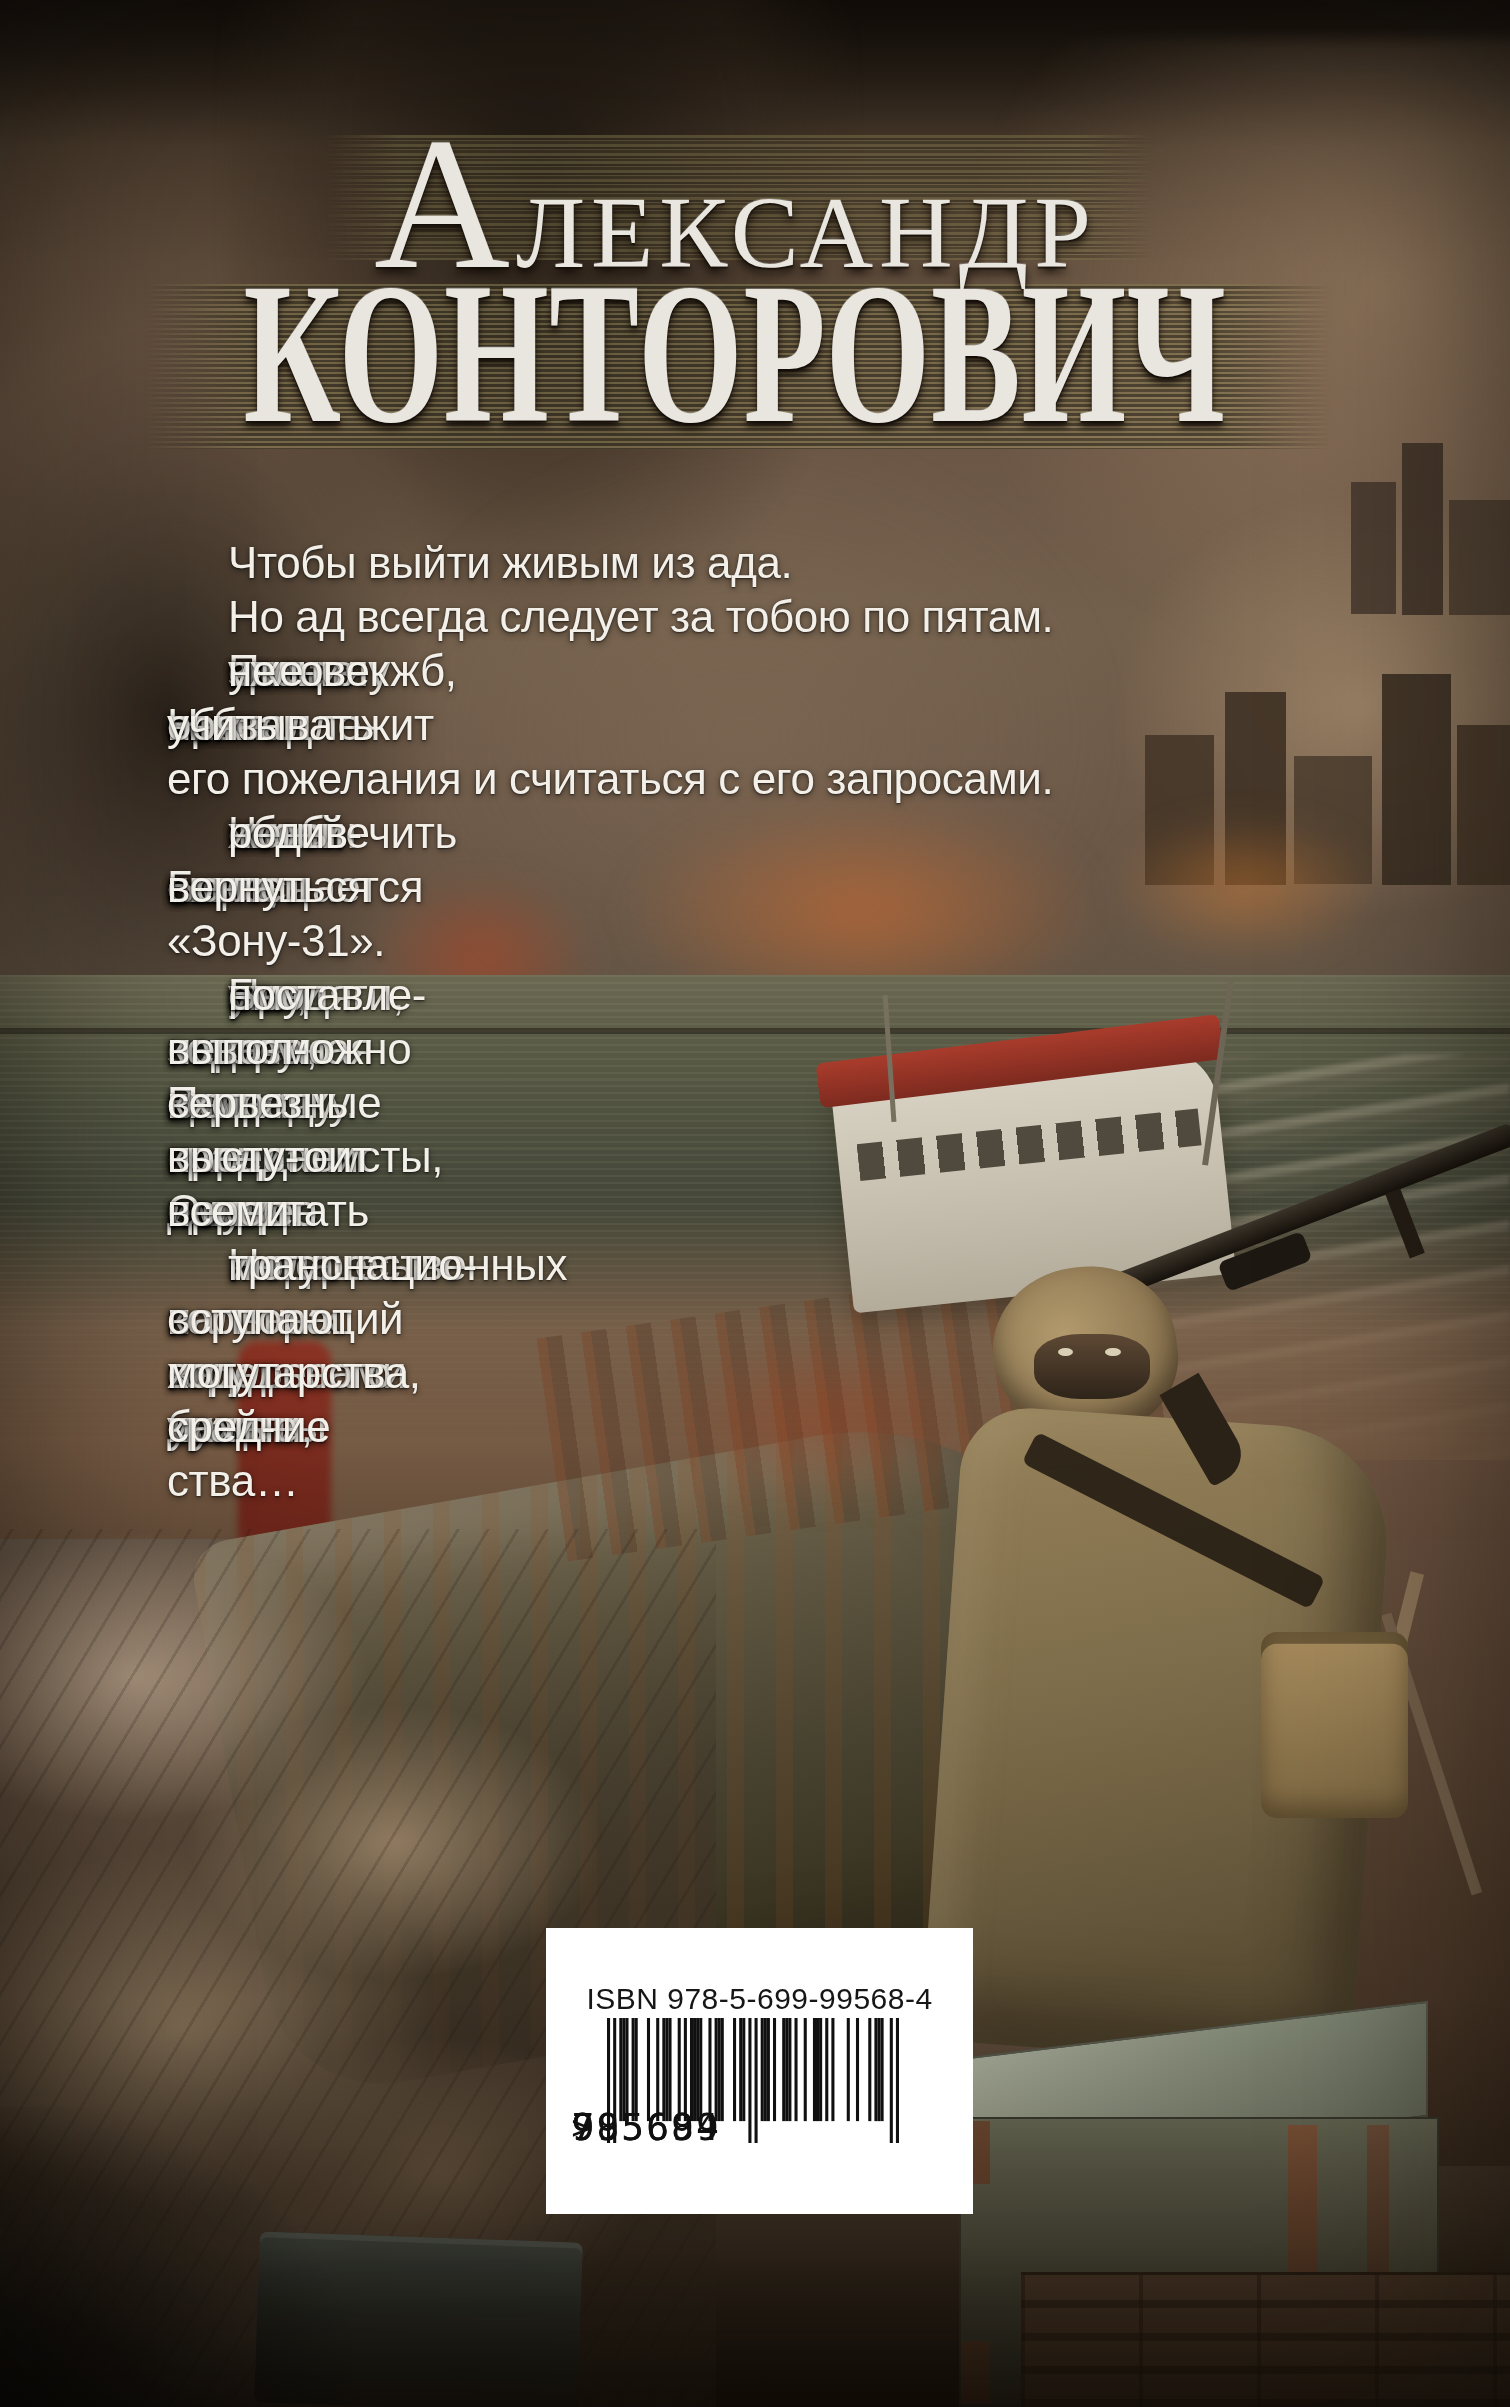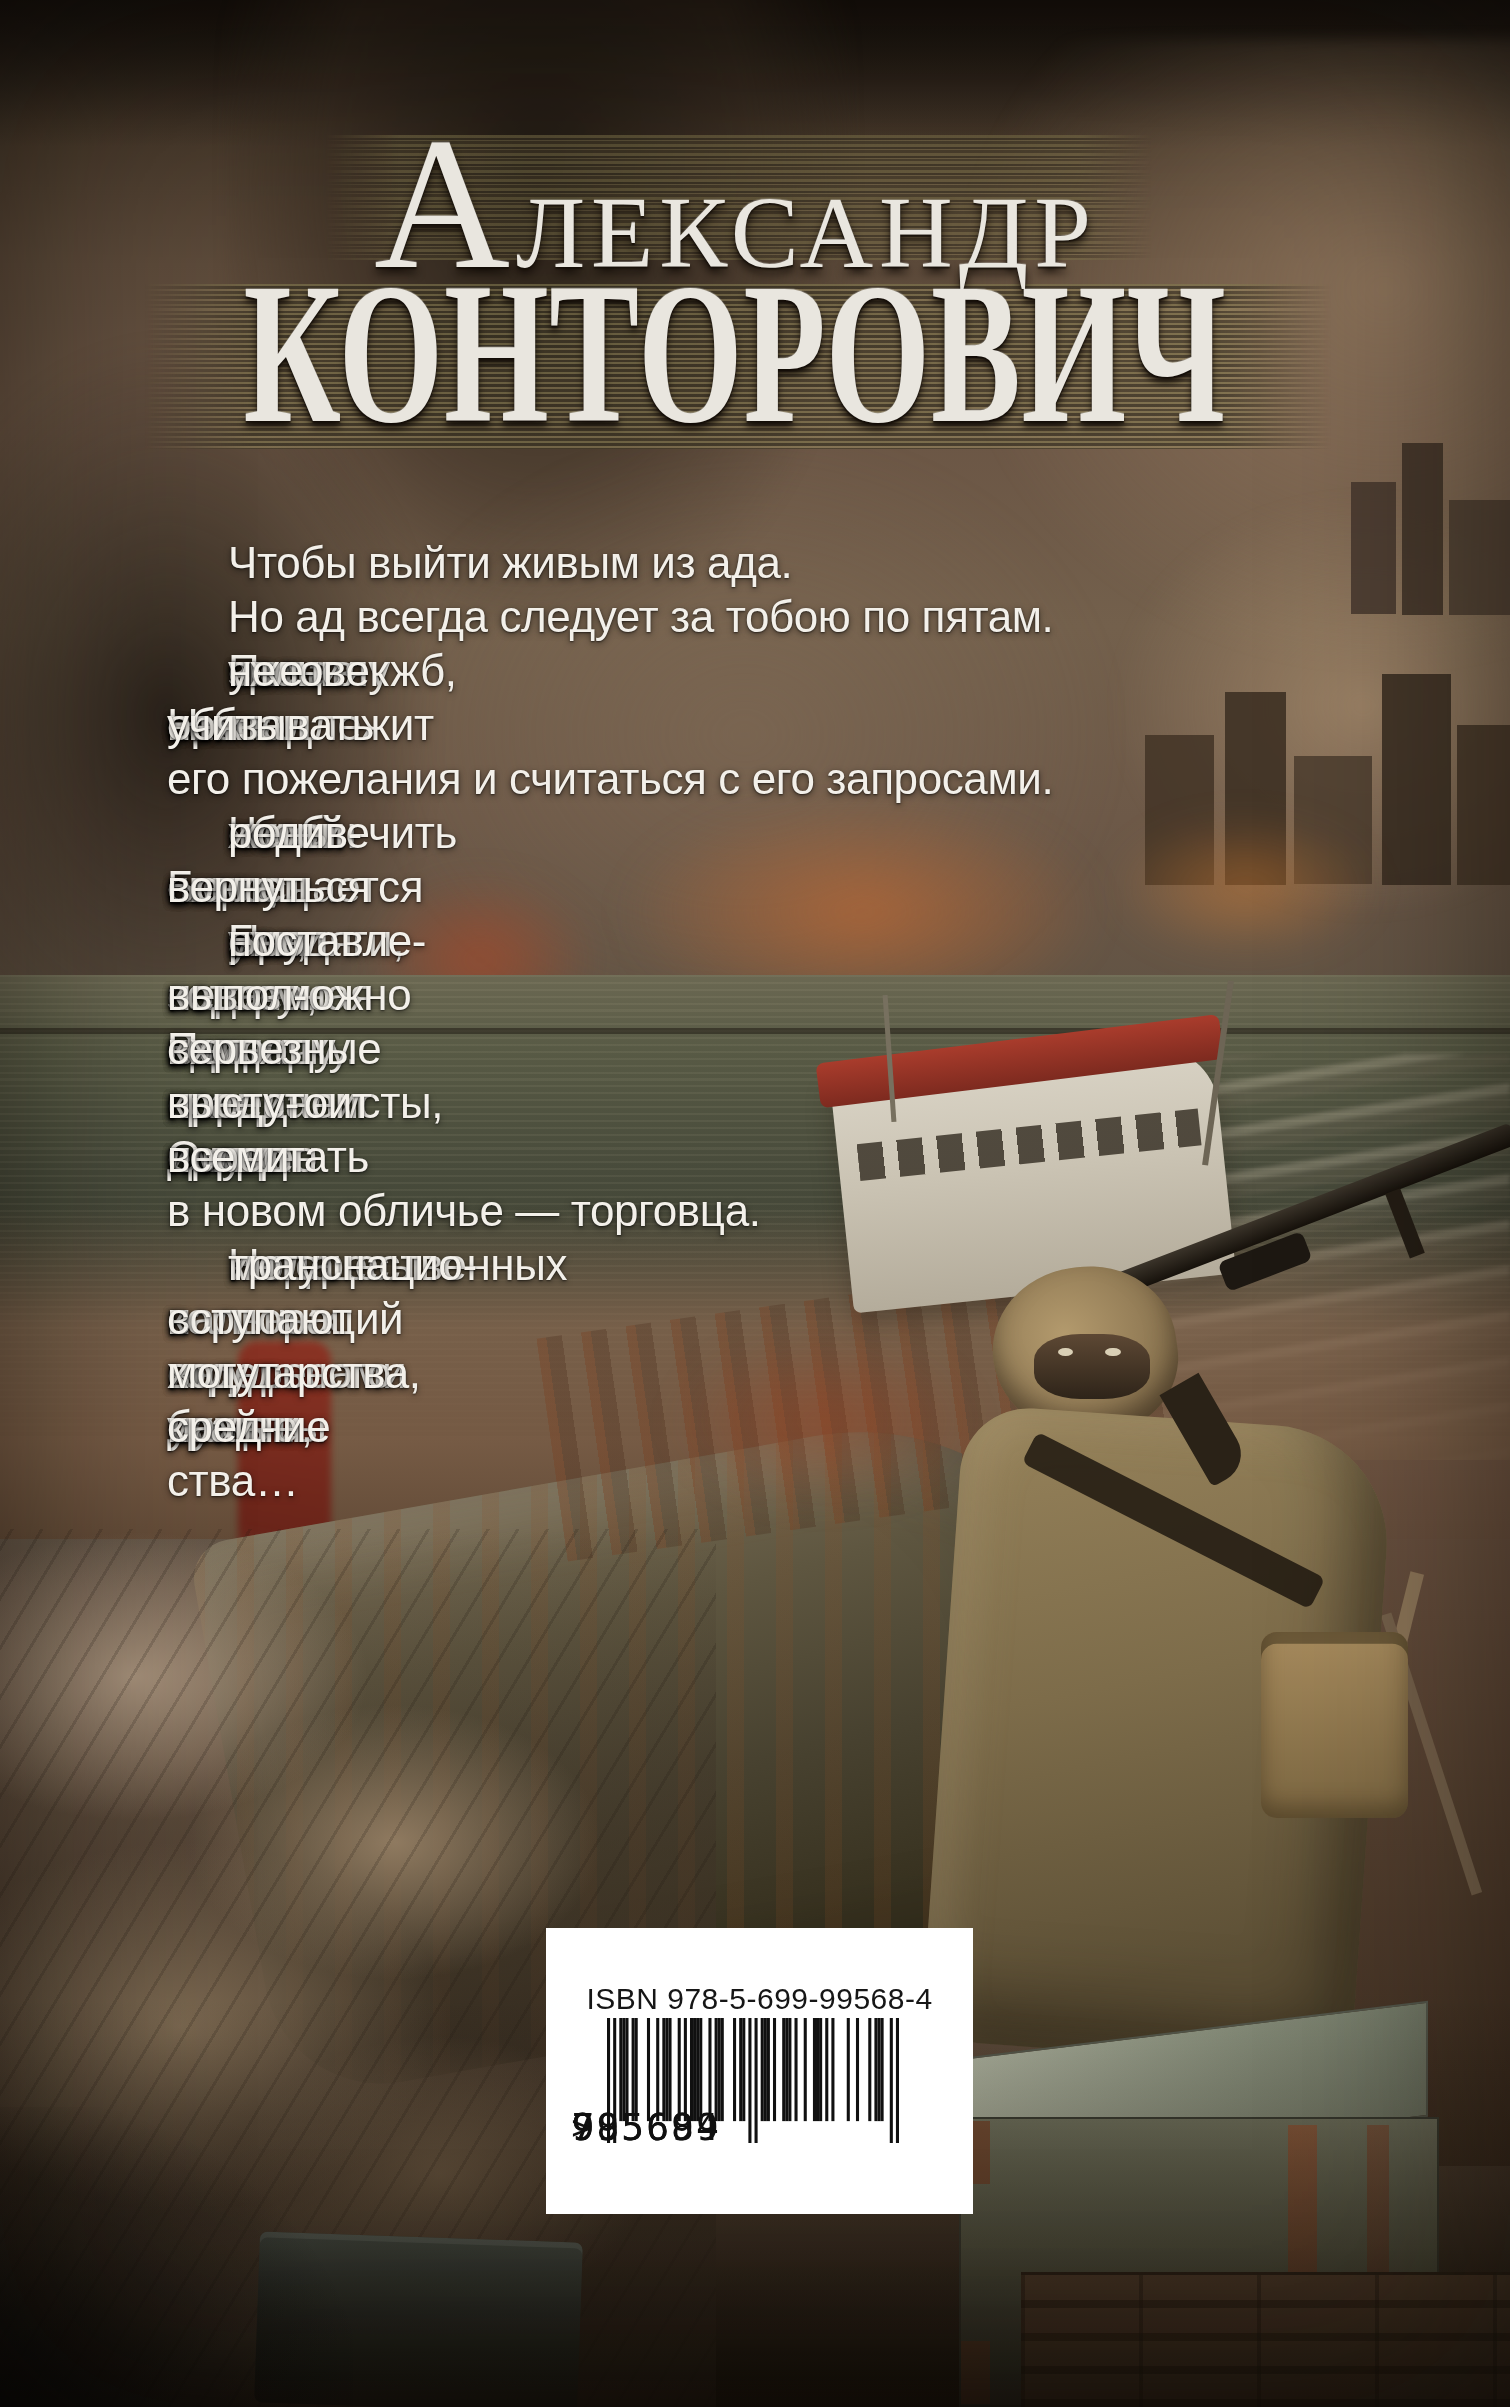--- a/index.html
+++ b/index.html
@@ -276,26 +276,26 @@
   <div class="author-line2">КОНТОРОВИЧ</div>
 
   <div class="annotation">
       <div class="line indent">Чтобы выйти живым из ада.</div>
       <div class="line indent">Но ад всегда следует за тобою по пятам.</div>
       <div class="line indent just"><span>Попав</span><span>в</span><span>поле</span><span>зрения</span><span>спецслужб,</span><span>человек</span><span>уже</span><span>не</span></div>
       <div class="line just"><span>принадлежит</span><span>сам</span><span>себе.</span><span>Никто</span><span>не</span><span>обязан</span><span>учитывать</span></div>
       <div class="line">его пожелания и считаться с его запросами.</div>
       <div class="line indent just"><span>Чтобы</span><span>обеспечить</span><span>покой</span><span>своей</span><span>жены</span><span>и</span><span>не</span><span>родив-</span></div>
       <div class="line just"><span>шегося</span><span>еще</span><span>сына,</span><span>Беглец</span><span>соглашается</span><span>вернуться</span><span>в</span></div>
+      <div class="line">«Зону-31».</div>
       <div class="line indent just"><span>На</span><span>этот</span><span>раз,</span><span>уже</span><span>не</span><span>в</span><span>роли</span><span>Бродяги,</span><span>ему</span><span>поставле-</span></div>
       <div class="line just"><span>на</span><span>серьезная</span><span>задача,</span><span>которую</span><span>невозможно</span><span>выпол-</span></div>
       <div class="line just"><span>нить</span><span>в</span><span>одиночку.</span><span>В</span><span>команду</span><span>Петра</span><span>входят</span><span>серьезные</span></div>
       <div class="line just"><span>специалисты,</span><span>но</span><span>на</span><span>переднем</span><span>крае</span><span>предстоит</span><span>высту-</span></div>
       <div class="line just"><span>пать</span><span>именно</span><span>ему.</span><span>Он</span><span>должен</span><span>предстать</span><span>перед</span><span>всеми</span></div>
-      <div class="line">в новом обличье — торговца.</div>
       <div class="line indent just"><span>Но</span><span>когда</span><span>интересы</span><span>могущественных</span><span>транснацио-</span></div>
       <div class="line just"><span>нальных</span><span>корпораций</span><span>вступают</span><span>в</span><span>с</span></div>
       <div class="line just"><span>интересами</span><span>отдельного</span><span>государства,</span><span>в</span><span>ход</span><span>могут</span></div>
       <div class="line just"><span>быть</span><span>пущены</span><span>увести,</span><span>даже</span><span>самые</span><span>крайние</span><span>сред-</span></div>
       <div class="line">ства…</div>
     </div>
 
   <div class="isbn-box">
     <div class="isbn-label">ISBN 978-5-699-99568-4</div>
     <svg class="bars-svg" viewBox="0 0 95 40" preserveAspectRatio="none">

